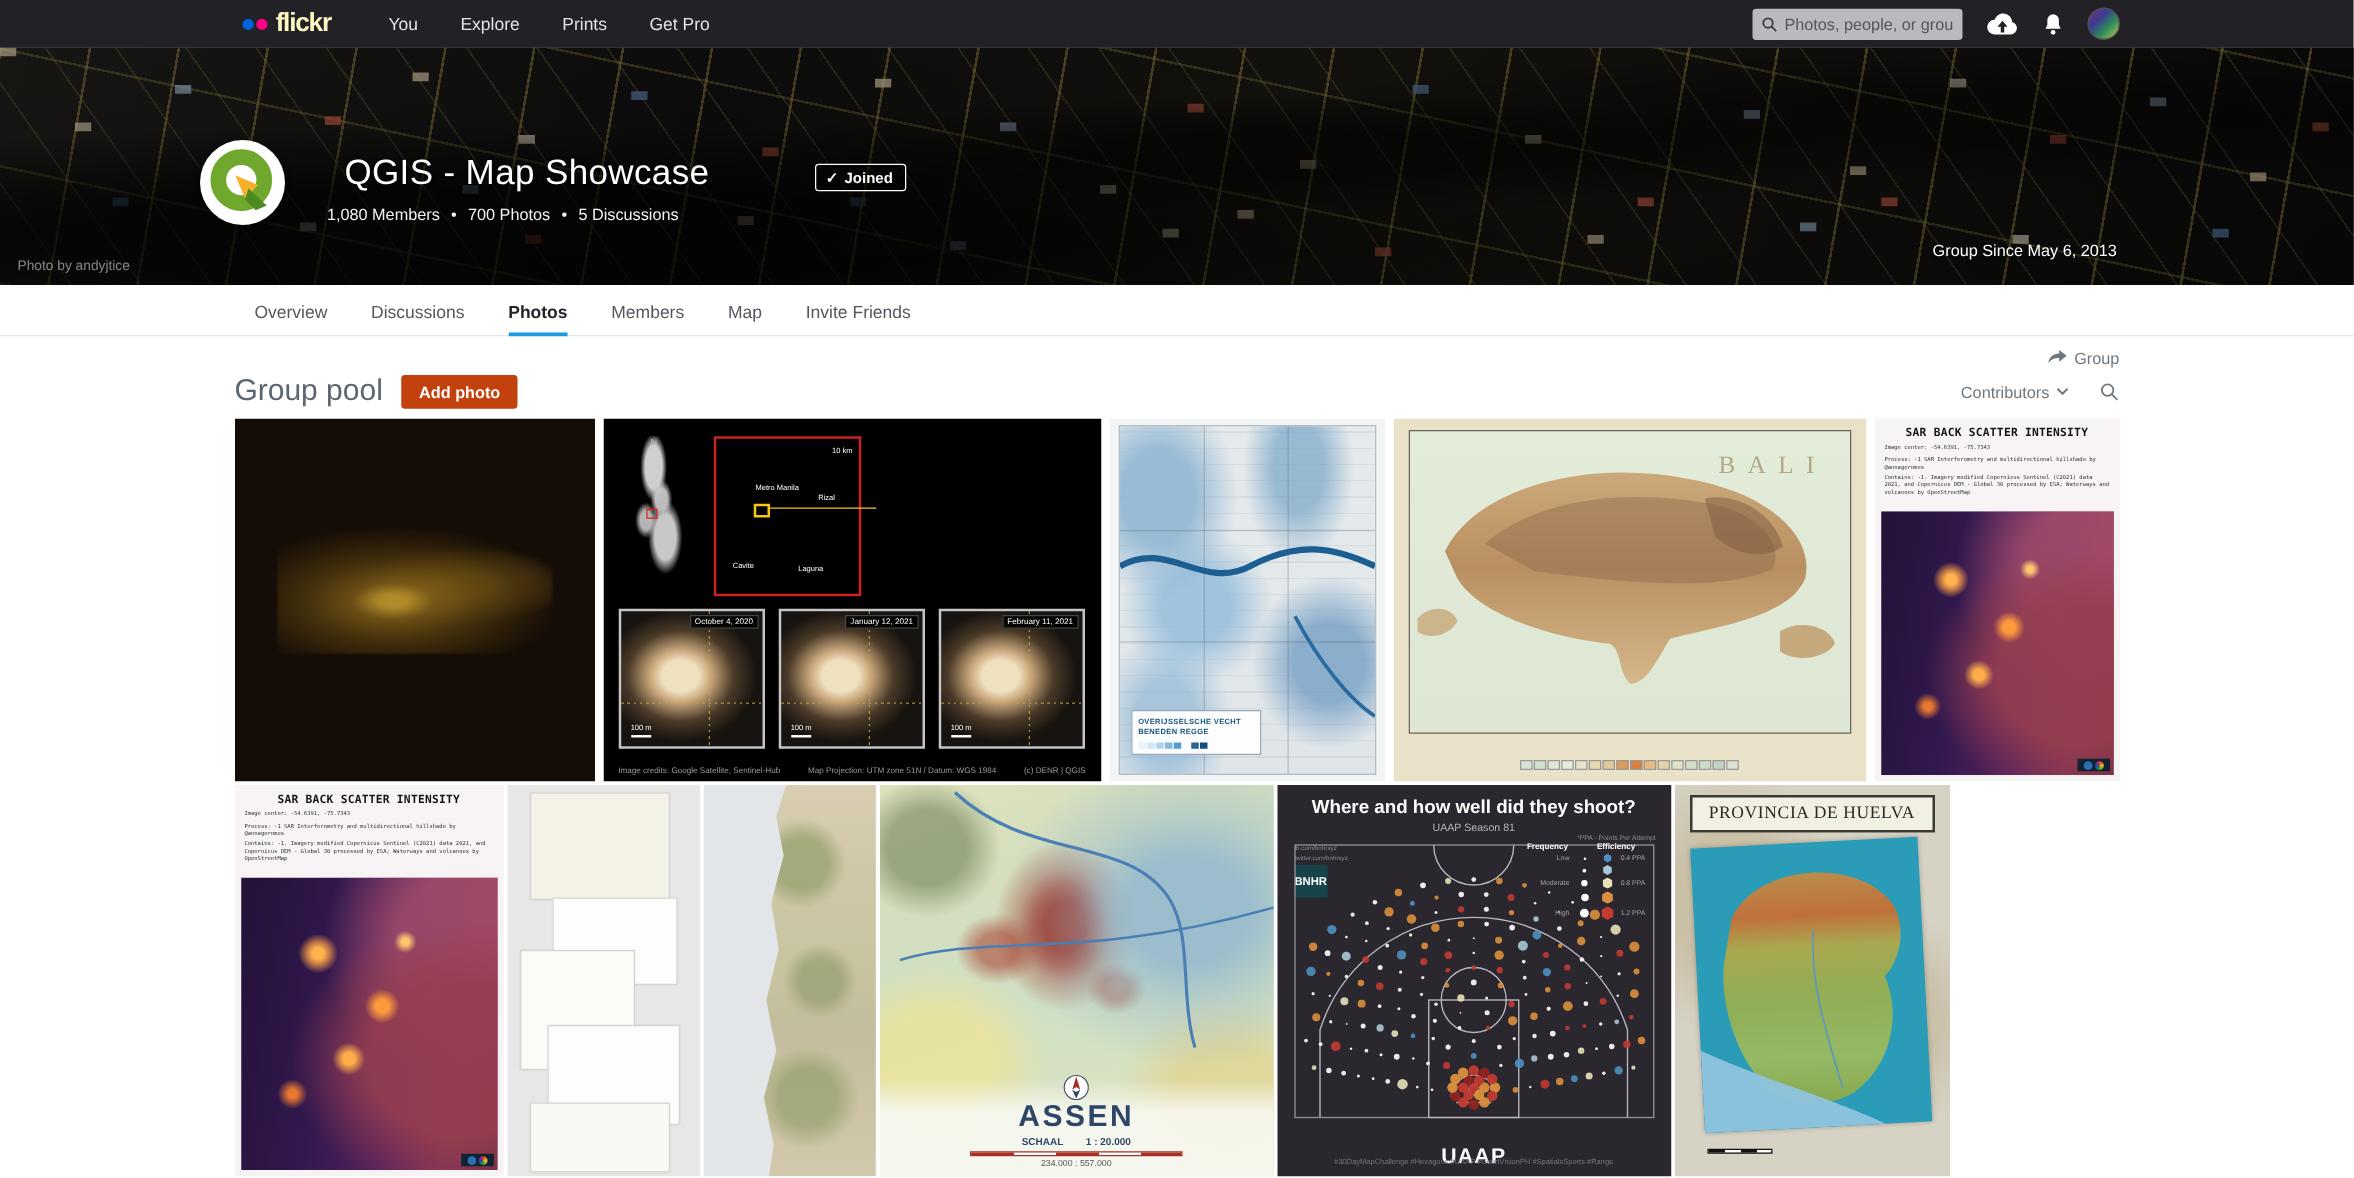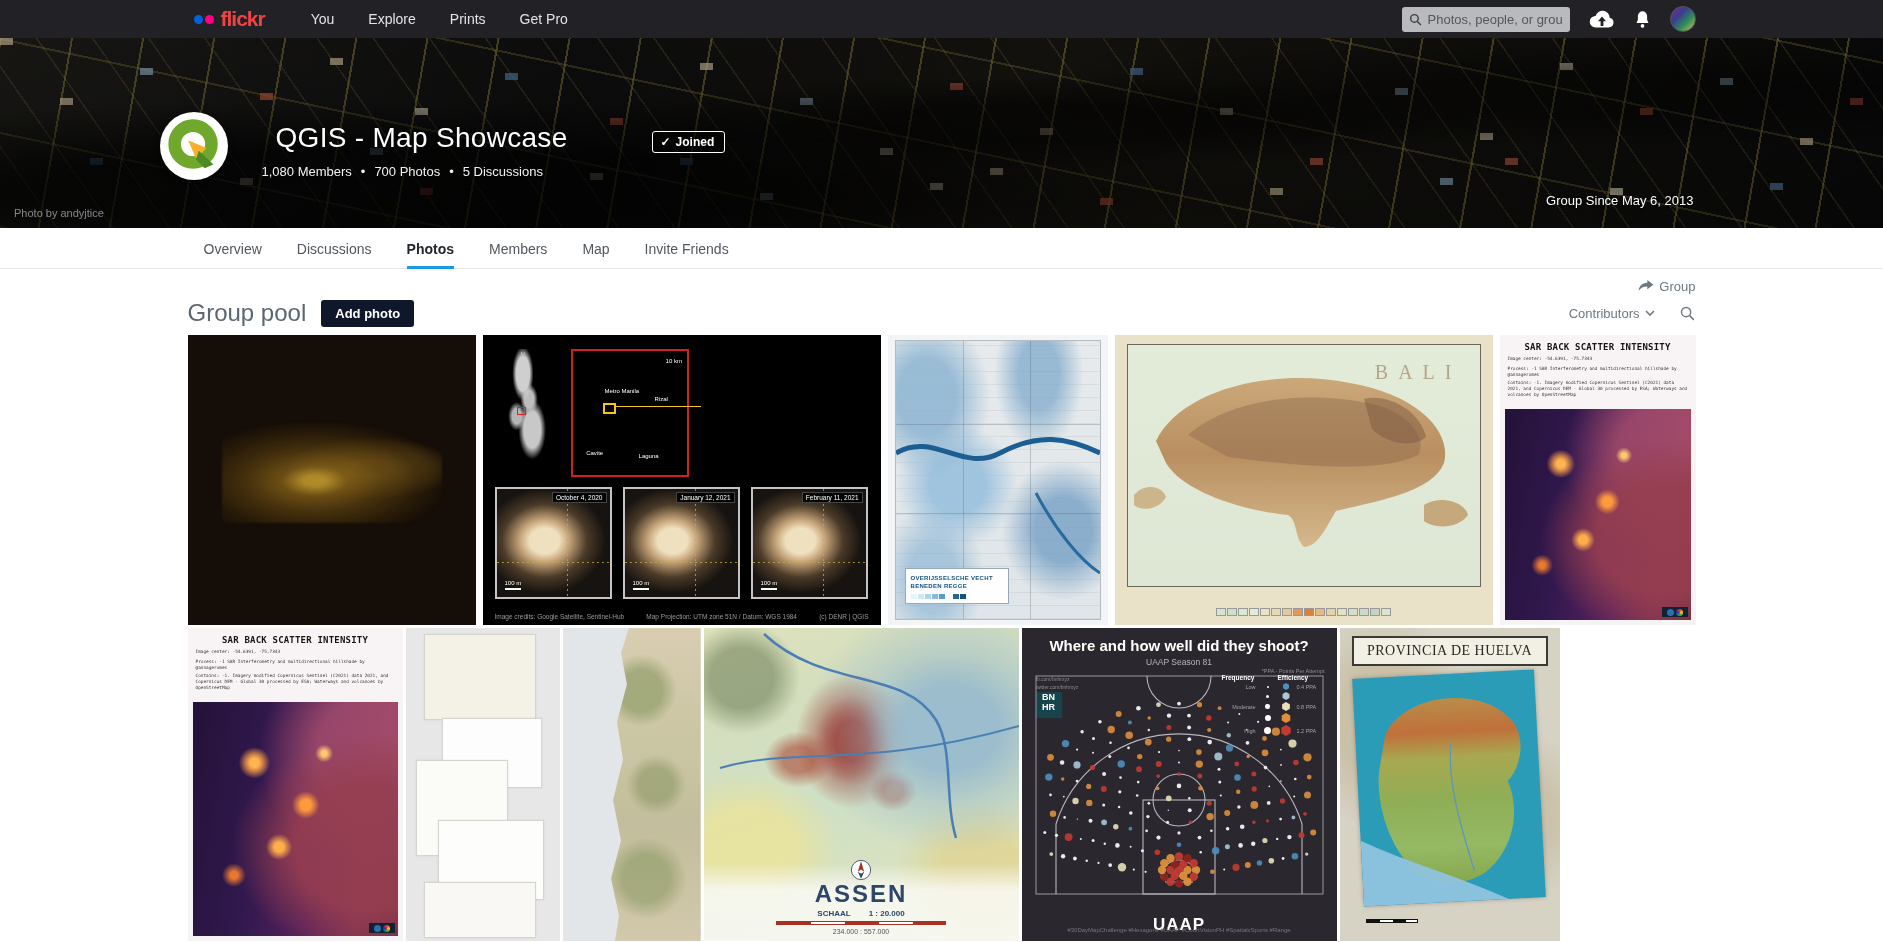--- a/index.html
+++ b/index.html
@@ -4,21 +4,21 @@
 <style>
   *{margin:0;padding:0;box-sizing:border-box}
   body{width:1883px;height:942px;overflow:hidden;background:#fff;font-family:"Liberation Sans",sans-serif;-webkit-font-smoothing:antialiased}
   .inner{width:1508px;margin:0 auto;position:relative}
   
   .nav{height:38px;background:#212126;position:relative;z-index:30}
   .nav .inner{display:flex;align-items:center;height:38px}
   .logo{display:flex;align-items:center;gap:2px;margin-left:6px;cursor:pointer}
   .logo .dotb{width:9px;height:9px;border-radius:50%;background:#0063dc}
   .logo .dotp{width:9px;height:9px;border-radius:50%;background:#ff0084;margin-right:5px}
-  .brand{color:#ef4444;font-weight:800;font-size:21px;letter-spacing:-1px}
+  .brand{color:#fef9c3;font-weight:800;font-size:21px;letter-spacing:-1px}
   .navlinks{display:flex;gap:34px;margin-left:46px}
   .navlink{color:#e4e4e6;font-size:14px;cursor:pointer}
   .nav-right{margin-left:auto;display:flex;align-items:center;gap:19px}
   .searchbox{width:168px;height:25px;background:#b9babd;border-radius:3px;display:flex;align-items:center;padding:0 7px;gap:6px}
   .searchbox svg{flex:none}
   .searchbox input{border:none;outline:none;background:transparent;font-size:13px;color:#222;width:100%;font-family:"Liberation Sans",sans-serif}
   .searchbox input::placeholder{color:#55565a}
   .navicon{cursor:pointer;display:flex;align-items:center}
   .avatar{width:26px;height:26px;border-radius:50%;background:linear-gradient(135deg,#7b2d8e 0%,#3a3d8f 35%,#2e8f5a 65%,#d8c24a 100%);border:1px solid #555;cursor:pointer}
   
@@ -52,21 +52,21 @@
   .tabbar{height:41px;background:#fff;border-bottom:1px solid #e4e7e9}
   .tabbar .inner{display:flex;height:41px;align-items:stretch}
   .tab{margin-right:35px;font-size:14px;color:#51585f;display:flex;align-items:center;border-bottom:3px solid transparent;padding-top:3px;cursor:pointer}
   .tab:first-child{margin-left:16px}
   .tab.active{color:#21262c;font-weight:700;border-bottom-color:#189ae4}
   
   .sharerow .inner{display:flex;justify-content:flex-end;padding-top:8px;height:26px}
   .share{display:flex;align-items:center;gap:5px;color:#6e7880;font-size:13px;cursor:pointer}
   .poolrow .inner{display:flex;align-items:center;height:36px}
   .pooltitle{font-size:24px;color:#5c6670;font-weight:400}
-  .addphoto{margin-left:15px;background:#0f172a;color:#fff;font-size:13px;font-weight:700;border:none;border-radius:3px;padding:6px 14px;cursor:pointer;font-family:"Liberation Sans",sans-serif}
+  .addphoto{margin-left:15px;background:#c2410c;color:#fff;font-size:13px;font-weight:700;border:none;border-radius:3px;padding:6px 14px;cursor:pointer;font-family:"Liberation Sans",sans-serif}
   .pool-right{margin-left:auto;display:flex;align-items:center;gap:24px}
   .contrib{display:flex;align-items:center;gap:5px;color:#6e7880;font-size:13px;cursor:pointer}
   .psearch{cursor:pointer;display:flex}
   
   .grid{margin-top:4px}
   .grow{display:flex;margin:0 auto;width:1508px}
   .grow1{gap:7px;margin-bottom:3px}
   .grow2{gap:3px;margin-bottom:3px}
   .t{position:relative;overflow:hidden;flex:none;cursor:pointer;background:#ddd}
   
@@ -184,21 +184,21 @@
   .assen-name{font-size:24px;font-weight:800;color:#2e4668;letter-spacing:2px;line-height:1;margin-top:1px}
   .assen-sch{font-size:8px;font-weight:700;color:#2e4668;margin-top:3px;display:flex;gap:18px}
   .assen-bar{margin-top:3px;width:170px;height:4px;border:1px solid #a83024;background:repeating-linear-gradient(90deg,#a83024 0 34px,#fff 34px 68px)}
   .assen-coords{font-size:7px;color:#555;margin-top:3px}
   
   .t-uaap{width:315px;height:313px;background:#2a282e}
   .uaap-title{position:absolute;top:9px;left:0;right:0;text-align:center;color:#fff;font-size:15px;font-weight:700}
   .uaap-sub{position:absolute;top:29px;left:0;right:0;text-align:center;color:#b9b6bd;font-size:8.5px}
   .uaap-ppa{position:absolute;top:40px;right:12px;color:#8f8c94;font-size:5.5px}
   .uaap-soc{position:absolute;top:48px;left:14px;color:#8f8c94;font-size:5px;line-height:1.5}
-  .uaap-logo{position:absolute;top:64px;left:14px;width:26px;height:26px;background:#17444b;color:#fff;font-size:9px;font-weight:800;line-height:1.15;display:flex;flex-direction:column;align-items:center;justify-content:flex-start}
+  .uaap-logo{position:absolute;top:64px;left:14px;width:26px;height:26px;background:#17444b;color:#fff;font-size:9px;font-weight:800;line-height:1.15;display:flex;align-items:center;justify-content:flex-end}
   .uaap-legend{position:absolute;top:46px;right:10px;display:grid;grid-template-columns:36px 16px 17px 30px;align-items:center;row-gap:2px;column-gap:2px}
   .ul-h{color:#fff;font-size:6.5px;font-weight:700}
   .ul-freq{color:#a5a2a9;font-size:5.5px;text-align:right;padding-right:2px}
   .ul-eff{color:#a5a2a9;font-size:5.5px}
   .ul-dot{border-radius:50%;background:#fff;margin:0 auto}
   .hex{clip-path:polygon(50% 0,93% 25%,93% 75%,50% 100%,7% 75%,7% 25%);margin:0 auto}
   .uaap-court{position:absolute;left:10px;top:46px}
   .uaap-foot{position:absolute;bottom:6px;left:0;right:0;text-align:center;color:#fff;font-size:17px;font-weight:800;letter-spacing:1px}
   .uaap-tags{position:absolute;bottom:8px;left:0;right:0;text-align:center;color:#77747c;font-size:6px}
   

